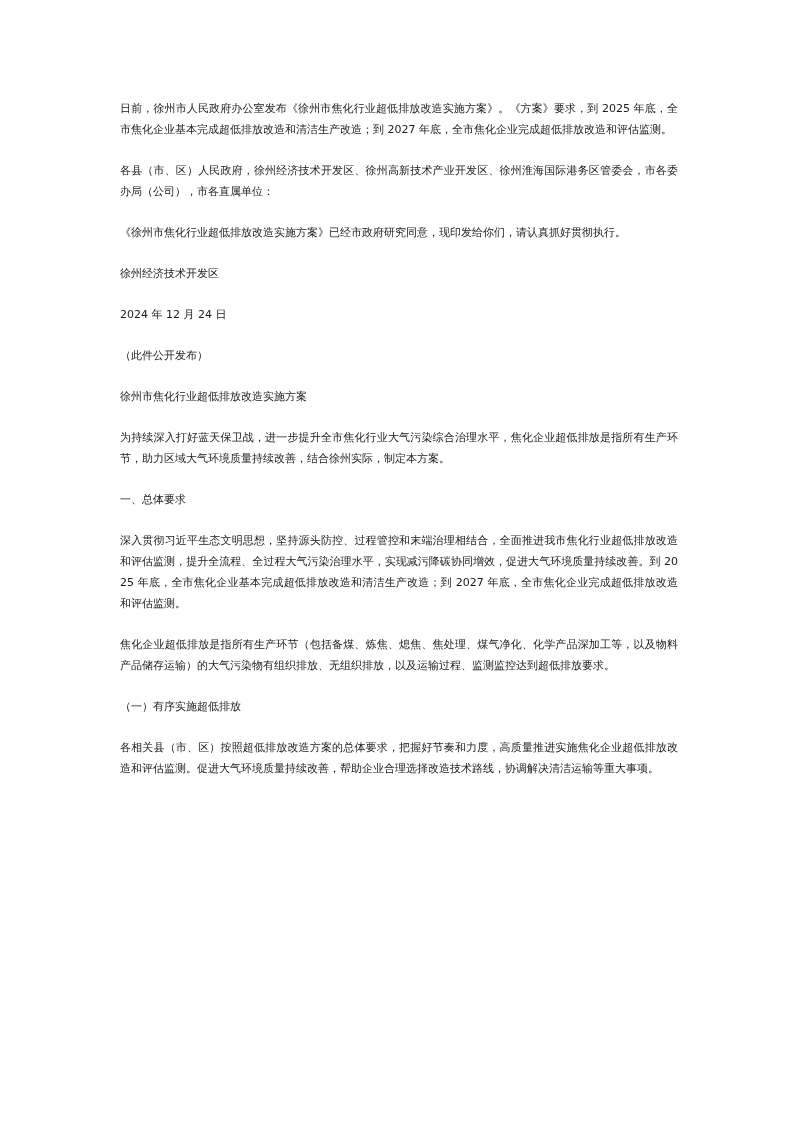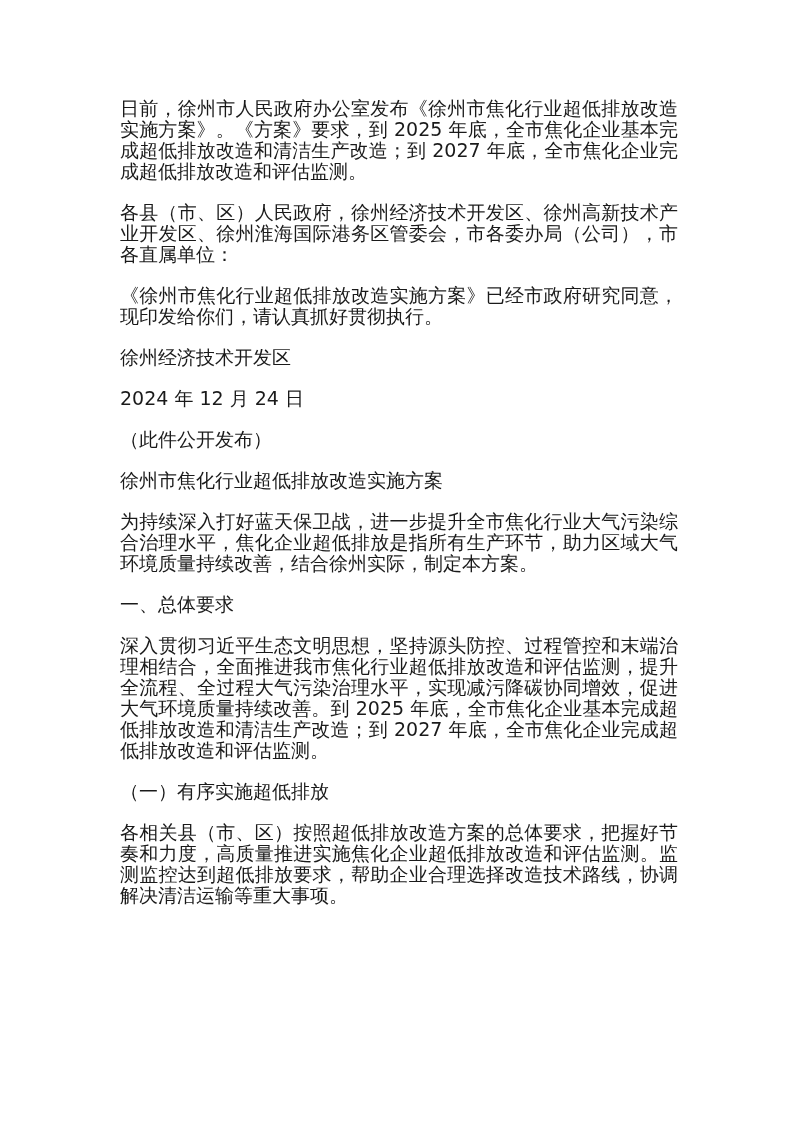--- a/index.html
+++ b/index.html
@@ -12,21 +12,21 @@
       height: 1122px;
       position: relative;
       overflow: hidden;
     }
     .page {
       position: absolute;
       left: 120px;
       top: 98px;
       width: 558px;
       font-family: "DejaVu Sans", "Liberation Sans", sans-serif;
-      font-size: 19px;
+      font-size: 11px;
       line-height: 21px;
       color: #1a1a1a;
     }
     .para {
       margin: 0 0 20px 0;
       text-align: justify;
       word-break: break-all;
     }
   </style>
 </head>
@@ -36,15 +36,16 @@
   <p class="para">日前，徐州市人民政府办公室发布《徐州市焦化行业超低排放改造实施方案》。《方案》要求，到 2025 年底，全市焦化企业基本完成超低排放改造和清洁生产改造；到 2027 年底，全市焦化企业完成超低排放改造和评估监测。</p>
   <p class="para">各县（市、区）人民政府，徐州经济技术开发区、徐州高新技术产业开发区、徐州淮海国际港务区管委会，市各委办局（公司），市各直属单位：</p>
   <p class="para">《徐州市焦化行业超低排放改造实施方案》已经市政府研究同意，现印发给你们，请认真抓好贯彻执行。</p>
   <p class="para">徐州经济技术开发区</p>
   <p class="para">2024 年 12 月 24 日</p>
   <p class="para">（此件公开发布）</p>
   <p class="para">徐州市焦化行业超低排放改造实施方案</p>
   <p class="para">为持续深入打好蓝天保卫战，进一步提升全市焦化行业大气污染综合治理水平，焦化企业超低排放是指所有生产环节，助力区域大气环境质量持续改善，结合徐州实际，制定本方案。</p>
   <p class="para">一、总体要求</p>
   <p class="para">深入贯彻习近平生态文明思想，坚持源头防控、过程管控和末端治理相结合，全面推进我市焦化行业超低排放改造和评估监测，提升全流程、全过程大气污染治理水平，实现减污降碳协同增效，促进大气环境质量持续改善。到 2025 年底，全市焦化企业基本完成超低排放改造和清洁生产改造；到 2027 年底，全市焦化企业完成超低排放改造和评估监测。</p>
+  <p class="para">焦化企业超低排放是指所有生产环节（包括备煤、炼焦、熄焦、焦处理、煤气净化、化学产品深加工等，以及物料产品储存运输）的大气污染物有组织排放、无组织排放，以及运输过程、监测监控达到超低排放要求。</p>
   <p class="para">（一）有序实施超低排放</p>
-  <p class="para">各相关县（市、区）按照超低排放改造方案的总体要求，把握好节奏和力度，高质量推进实施焦化企业超低排放改造和评估监测。监测监控达到超低排放要求，帮助企业合理选择改造技术路线，协调解决清洁运输等重大事项。</p>
+  <p class="para">各相关县（市、区）按照超低排放改造方案的总体要求，把握好节奏和力度，高质量推进实施焦化企业超低排放改造和评估监测。促进大气环境质量持续改善，帮助企业合理选择改造技术路线，协调解决清洁运输等重大事项。</p>
 </div>
 
 </body></html>

